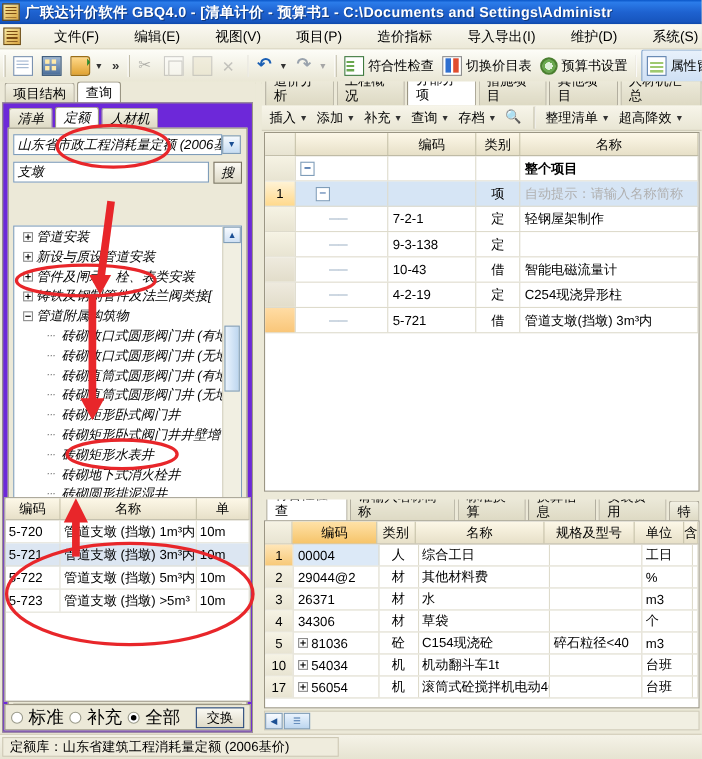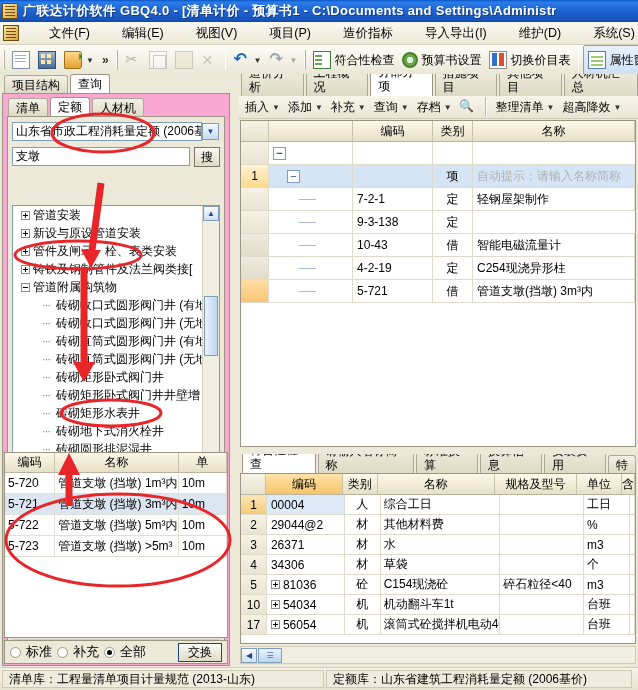--- a/index.html
+++ b/index.html
@@ -95,21 +95,21 @@
 
   
   .leftpane{position:absolute;left:0;top:0;width:232px;bottom:0;background:#ece9d8;}
   .tabrow{display:flex;align-items:flex-end;height:20px;padding-left:4px;gap:2px;}
   .tab{
     border:1px solid #aca899;border-bottom:none;border-radius:3px 3px 0 0;
     background:linear-gradient(180deg,#f3f1e4,#ddd9c3);
     padding:2px 7px 2px 7px;font-size:12px;line-height:14px;
   }
   .tab.sel{background:#fff;font-weight:normal;position:relative;top:0;padding-bottom:3px;border-color:#9b9684;}
-  .panelbox{position:absolute;left:2px;right:2px;top:19px;bottom:0;border:1px solid #9b9684;background:#f9a8d4;}
+  .panelbox{position:absolute;left:2px;right:2px;top:19px;bottom:0;border:1px solid #9b9684;background:#6d28d9;font-style:italic;}
   .subtabrow{display:flex;align-items:flex-end;height:20px;padding:3px 0 0 5px;gap:2px;}
   .innerbox{position:absolute;left:4px;right:4px;top:22px;bottom:4px;border:1px solid #9b9684;background:#ece9d8;}
 
   .selectrow{margin:5px 4px 0 4px;display:flex;}
   .fakeselect{
     flex:1;height:19px;background:#fff;border:1px solid #7f9db9;display:flex;align-items:center;
     padding-left:3px;font-size:12px;overflow:hidden;white-space:nowrap;box-sizing:border-box;
   }
   .selarrow{
     width:17px;height:17px;margin:1px 1px 0 0;flex:0 0 17px;
@@ -157,21 +157,21 @@
   .gr{display:flex;height:20px;border-bottom:1px solid #e2e0d4;font-size:12px;}
   .gr div{border-right:1px solid #e2e0d4;display:flex;align-items:center;padding-left:3px;box-sizing:border-box;white-space:nowrap;overflow:hidden;}
   .gr.sel{background:#dce6f2;}
   .c1{width:52px;} .c2{width:128px;} .c3{width:50px;}
 
   .radios{position:absolute;left:4px;right:4px;bottom:2px;height:24px;border:1px solid #9b9684;
     background:#ece9d8;display:flex;align-items:center;gap:5px;padding:0 5px;box-sizing:border-box;}
   .radio{width:11px;height:11px;border-radius:50%;border:1px solid #9a9a8a;background:#fff;
     display:inline-block;position:relative;box-sizing:border-box;}
   .radio.on:after{content:"";position:absolute;left:2px;top:2px;width:5px;height:5px;border-radius:50%;background:#000;}
-  .rlabel{font-size:13px;}
+  .rlabel{font-size:16px;}
   .convbtn{margin-left:auto;width:44px;height:19px;border:1px solid #26477a;
     background:linear-gradient(180deg,#fbfaf4,#dedac7);display:flex;align-items:center;justify-content:center;
     font-size:12px;box-sizing:border-box;}
 
   .vsplit{position:absolute;left:232px;top:0;width:6px;bottom:0;background:#ece9d8;}
 
   
   .rightpane{position:absolute;left:238px;right:0;top:0;bottom:0;background:#ece9d8;}
   .rtabs{display:flex;align-items:flex-end;height:22px;padding-left:3px;gap:2px;overflow:hidden;}
   .rtoolbar{height:22px;display:flex;align-items:center;gap:2px;padding-left:4px;
@@ -288,26 +288,26 @@
     <span class="tbtn">
         <span class="ico ico-redo"></span>
         <span class="chev dim">▼</span>
       </span>
     <span class="grip"></span>
     <span class="tbtn">
         <span class="ico ico-chk"></span>
         <span>符合性检查</span>
       </span>
     <span class="tbtn">
+        <span class="ico ico-sw"></span>
+        <span>切换价目表</span>
+      </span>
+    <span class="tbtn">
         <span class="ico ico-gear"></span>
         <span>预算书设置</span>
-      </span>
-    <span class="tbtn">
-        <span class="ico ico-sw"></span>
-        <span>切换价目表</span>
       </span>
     <span class="sep"></span>
     <span class="tbtn active">
         <span class="ico ico-prop"></span>
         <span>属性窗口</span>
       </span>
   </div>
 
   <div class="body">
 
@@ -511,20 +511,21 @@
           <div class="rc-name" style="justify-content:center;padding:0;">名称</div>
         </div>
 
         <div class="rgr bold">
           <div class="rc-idx"></div>
           <div class="rc-tree">
               <span class="tboxm" style="margin-left:4px;">−</span>
             </div>
           <div class="rc-code"></div>
           <div class="rc-type"></div>
+          <div class="rc-name">整个项目</div>
         </div>
 
         <div class="rgr selrow">
           <div class="rc-idx">1</div>
           <div class="rc-tree">
               <span class="tboxm" style="margin-left:18px;">−</span>
             </div>
           <div class="rc-code"></div>
           <div class="rc-type">项</div>
           <div class="rc-name ghost">自动提示：请输入名称简称</div>
@@ -685,21 +686,20 @@
 
         <div class="bhsb">
           <div class="sbbtn" style="width:16px;">◀</div>
           <div class="hsbthumb" style="width:24px;">☰</div>
         </div>
       </div>
     </div>
   </div>
 
   <div class="status">
-    <div class="spanel" style="width:322px;">清单库：工程量清单项目计量规范 (2013-山东)</div>
     <div class="spanel" style="width:306px;">定额库：山东省建筑工程消耗量定额 (2006基价)</div>
   </div>
 
   <svg class="ann" width="638" height="690" style="left:0;top:0;">
     <ellipse cx="103" cy="133" rx="51" ry="19" fill="none" stroke="#e8262a" stroke-width="3"></ellipse>
     <ellipse cx="78" cy="255" rx="63" ry="14" fill="none" stroke="#e8262a" stroke-width="3"></ellipse>
     <ellipse cx="111" cy="413" rx="50" ry="13" fill="none" stroke="#e8262a" stroke-width="3"></ellipse>
     <ellipse cx="118" cy="540" rx="112" ry="46" fill="none" stroke="#e8262a" stroke-width="3"></ellipse>
     <path d="M101,183 L91,258" stroke="#e8262a" stroke-width="7" fill="none"></path>
     <path d="M91,268 L81,250 L101,250 Z" fill="#e8262a"></path>

